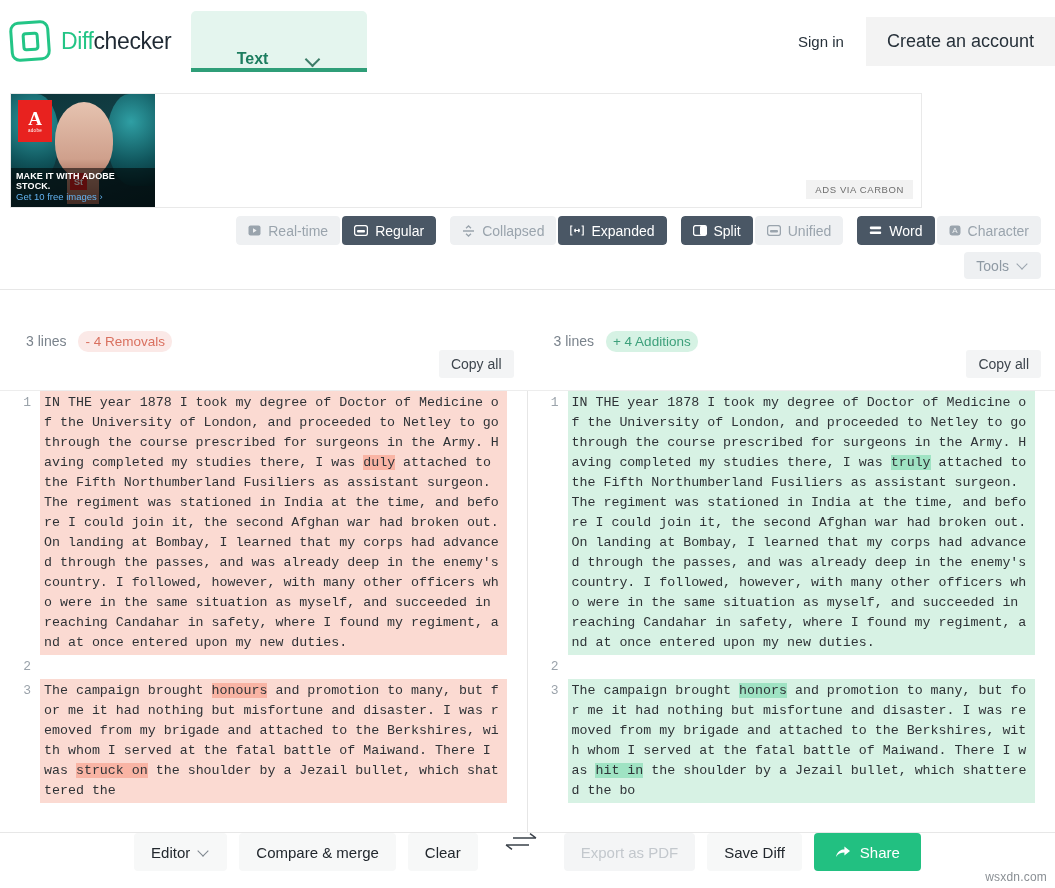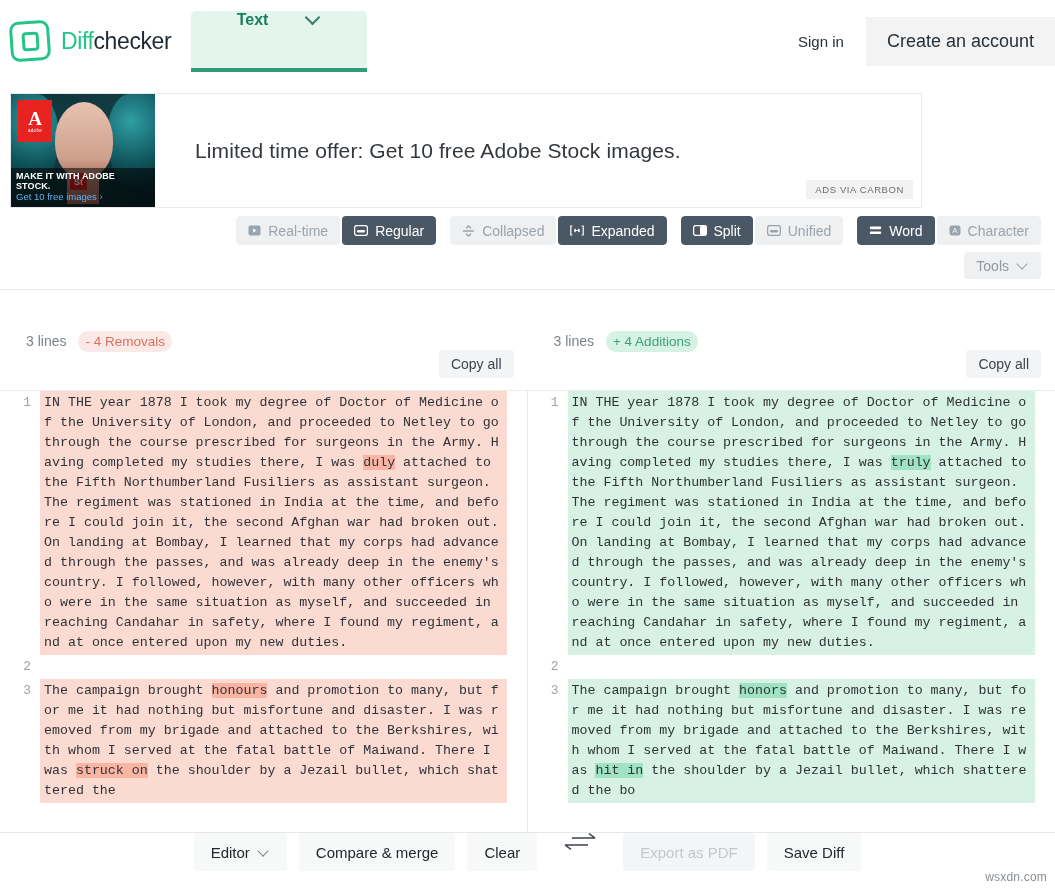--- a/index.html
+++ b/index.html
@@ -40,21 +40,21 @@
     color: #1f2933;
   }
   .brand-name .accent { color: #23c586; }
 
   .type-tab {
     position: absolute; left: 191px; top: 11px;
     width: 176px; height: 61px;
     background: #e4f5ee;
     border-radius: 5px 5px 0 0;
     border-bottom: 4px solid #2f9e78;
-    display: flex; align-items: flex-start; justify-content: center;
+    display: flex; align-items: flex-end; justify-content: center;
     gap: 38px;
   }
   .type-tab .lbl { font-size: 16px; font-weight: 700; color: #1c7d5f; }
   .chev { width: 15px; height: 15px; position: relative; }
   .chev::after {
     content: ""; position: absolute; left: 1px; top: 1px;
     width: 9px; height: 9px;
     border-right: 2.4px solid #3c7c67; border-bottom: 2.4px solid #3c7c67;
     transform: rotate(45deg);
   }
@@ -279,21 +279,20 @@
       <div class="ad-logo">
         <span class="a">A</span>
         <span class="sub">adobe</span>
       </div>
       <div class="ad-badge-st">St</div>
       <div class="ad-cap">
         <div class="l1">MAKE IT WITH ADOBE STOCK.</div>
         <div class="l2">Get 10 free images ›</div>
       </div>
     </div>
-    <div class="ad-text">Limited time offer: Get 10 free Adobe Stock images.</div>
     <div class="ad-via">ADS VIA CARBON</div>
   </div>
 
   <div class="toolbar">
     <div class="tb-row">
 
       <div class="seg">
         <div class="seg-btn">
           <span class="ic">
             <svg width="13" height="11" viewBox="0 0 13 11">
@@ -440,16 +439,24 @@
     <div class="swap">
       <span class="ic">
         <svg width="34" height="20" viewBox="0 0 34 20">
           <path d="M9 5 H32 M26 0.6 L32 5" fill="none" stroke="#3a4149" stroke-width="1.5"></path>
           <path d="M25 12 H2 M8 16.4 L2 12" fill="none" stroke="#3a4149" stroke-width="1.5"></path>
         </svg>
       </span>
     </div>
     <div class="bb-btn disabled">Export as PDF</div>
     <div class="bb-btn plain">Save Diff</div>
+    <div class="bb-btn primary">
+      <span class="ic">
+        <svg width="16" height="14" viewBox="0 0 16 14">
+            <path d="M1 12 C2.2 6.2 5.6 4.4 9.4 4.4 V1.6 L15 6 L9.4 10.4 V7.6 C5.8 7.6 3.2 8.6 1 12 Z" fill="#ffffff"></path>
+          </svg>
+      </span>
+      <span>Share</span>
+    </div>
   </div>
 
   <div class="wm">wsxdn.com</div>
 </div>
 
 </body></html>

